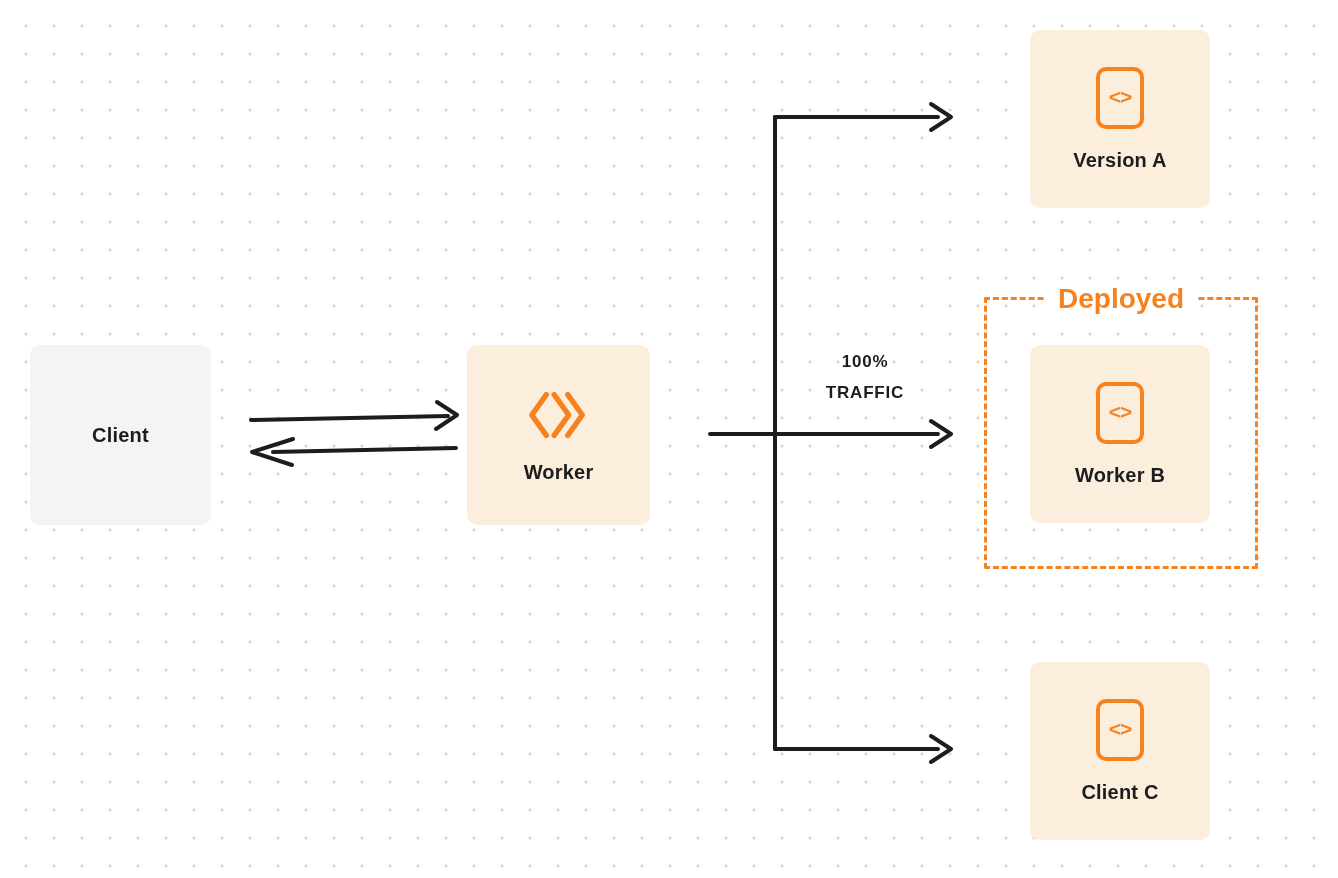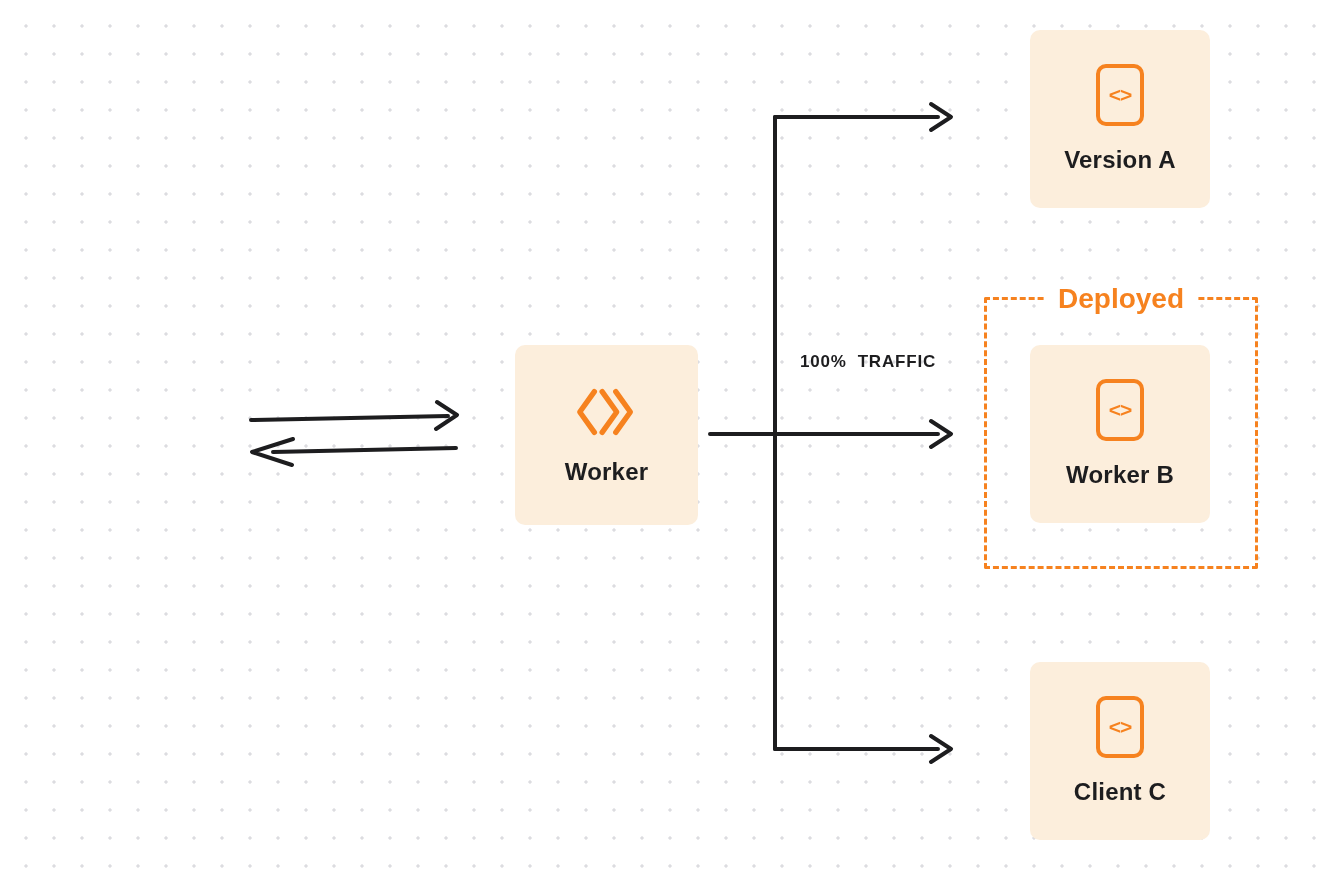--- a/index.html
+++ b/index.html
@@ -33,32 +33,32 @@
   }
   .box {
     position: absolute;
     border-radius: 10px;
     display: flex;
     flex-direction: column;
     align-items: center;
     justify-content: center;
   }
   .node-label {
-    font-size: 24px;
+    font-size: 20px;
     font-weight: 700;
     color: var(--ink, #1d1d1f);
     letter-spacing: 0.2px;
   }
   .client {
     left: 30px; top: 345px;
     width: 181px; height: 180px;
     background: var(--client-bg, #f4f4f6);
   }
   .worker {
-    left: 515px; top: 345px;
+    left: 467px; top: 345px;
     width: 183px; height: 180px;
     background: var(--cream, #fceedc);
     gap: 18px;
   }
   .worker-icon { width: 70px; height: 56px; display: block; }
   .worker-icon path {
     stroke: var(--orange, #f6821f);
     stroke-width: 5.5;
     fill: none;
     stroke-linecap: round;
@@ -86,20 +86,21 @@
     font-weight: 800;
     letter-spacing: -1px;
     line-height: 1;
     padding-bottom: 2px;
   }
   .traffic-label {
     position: absolute;
     left: 800px; top: 352px;
     width: 130px;
     display: flex;
+    flex-direction: column;
     align-items: center;
     gap: 11px;
   }
   .traffic-label span {
     font-size: 17px;
     font-weight: 700;
     letter-spacing: 0.8px;
     color: var(--ink, #1d1d1f);
   }
   .deployed-frame {
@@ -130,20 +131,23 @@
 
   <svg class="arrows" width="1338" height="878" viewBox="0 0 1338 878" aria-hidden="true">
     <path d="M251 420 L448 416 M437 402 L457 415 L436 429"></path>
     <path d="M456 448 L273 452 M293 439 L252 452 L292 465"></path>
     <path d="M710 434 H938 M931 421 L951 434 L931 447"></path>
     <path d="M775 117 V749"></path>
     <path d="M775 117 H938 M931 104 L951 117 L931 130"></path>
     <path d="M775 749 H938 M931 736 L951 749 L931 762"></path>
   </svg>
 
+  <div class="box client">
+    <span class="node-label">Client</span>
+  </div>
 
   <div class="box worker">
     <svg class="worker-icon" viewBox="0 0 72 56" aria-hidden="true">
       <path d="M23 7 L8 28 L23 49"></path>
       <path d="M31 7 L46 28 L31 49"></path>
       <path d="M45 7 L60 28 L45 49"></path>
     </svg>
     <span class="node-label">Worker</span>
   </div>
 

